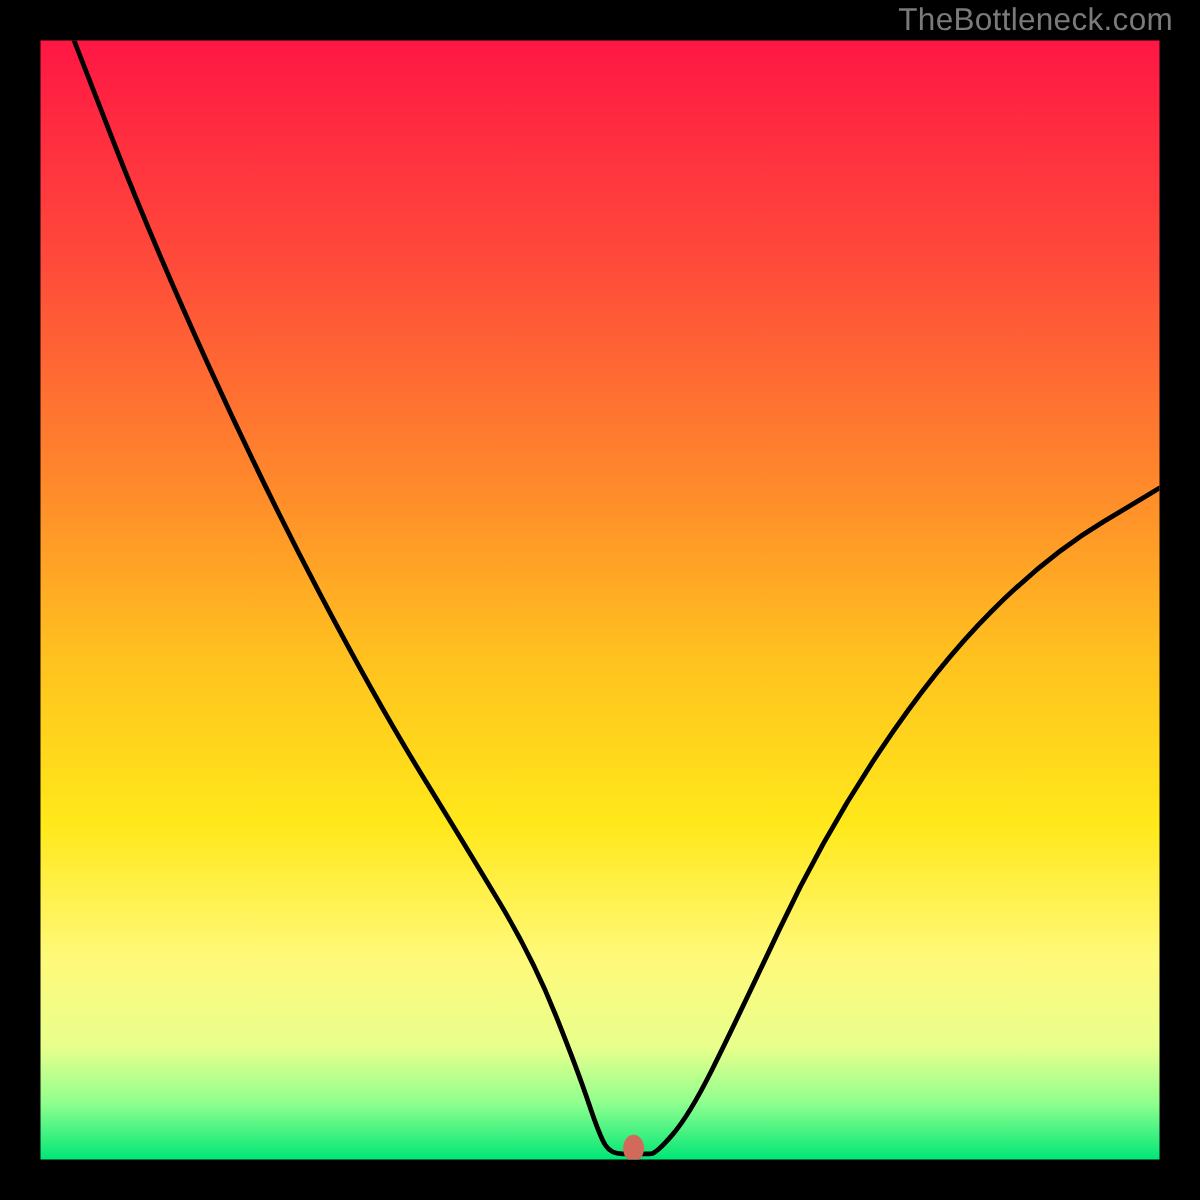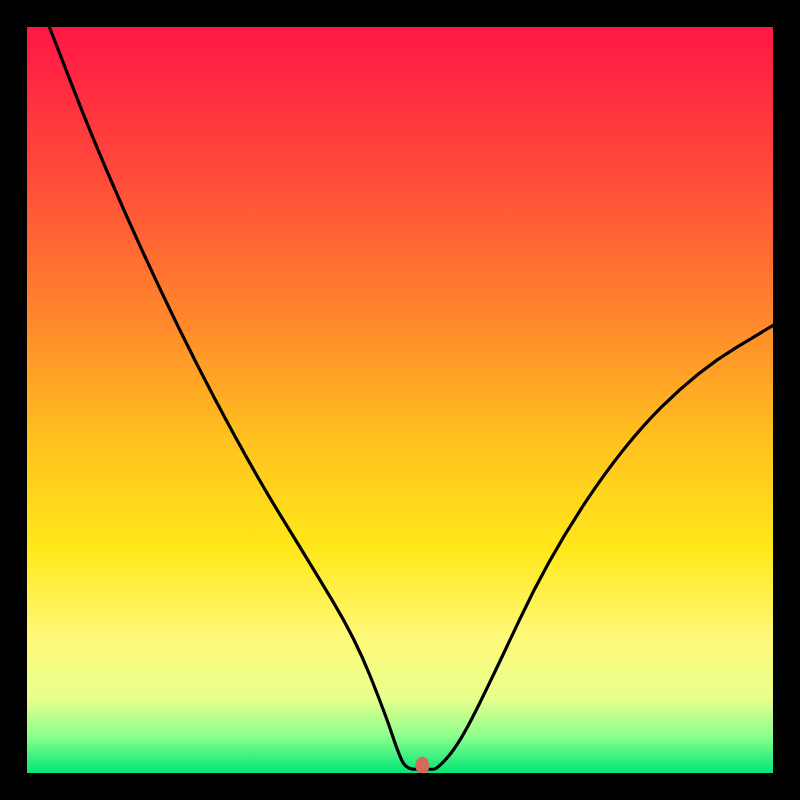--- a/index.html
+++ b/index.html
@@ -30,20 +30,21 @@
   svg {
     position: absolute;
     top: 0;
     left: 0;
   }
 </style>
 </head>
 <body>
 
 <div class="frame">
+  <div class="watermark">TheBottleneck.com</div>
   <svg id="chart-svg" width="800" height="800" viewBox="0 0 800 800">
     <defs>
       <linearGradient id="bg-grad" x1="0" y1="0" x2="0" y2="1">
           <stop offset="0%" stop-color="#ff1744"></stop>
           <stop offset="20%" stop-color="#ff4b3a"></stop>
           <stop offset="40%" stop-color="#ff8a2b"></stop>
           <stop offset="55.00000000000001%" stop-color="#ffc11f"></stop>
           <stop offset="70%" stop-color="#ffe81a"></stop>
           <stop offset="82%" stop-color="#fff97a"></stop>
           <stop offset="90%" stop-color="#e8ff8c"></stop>

